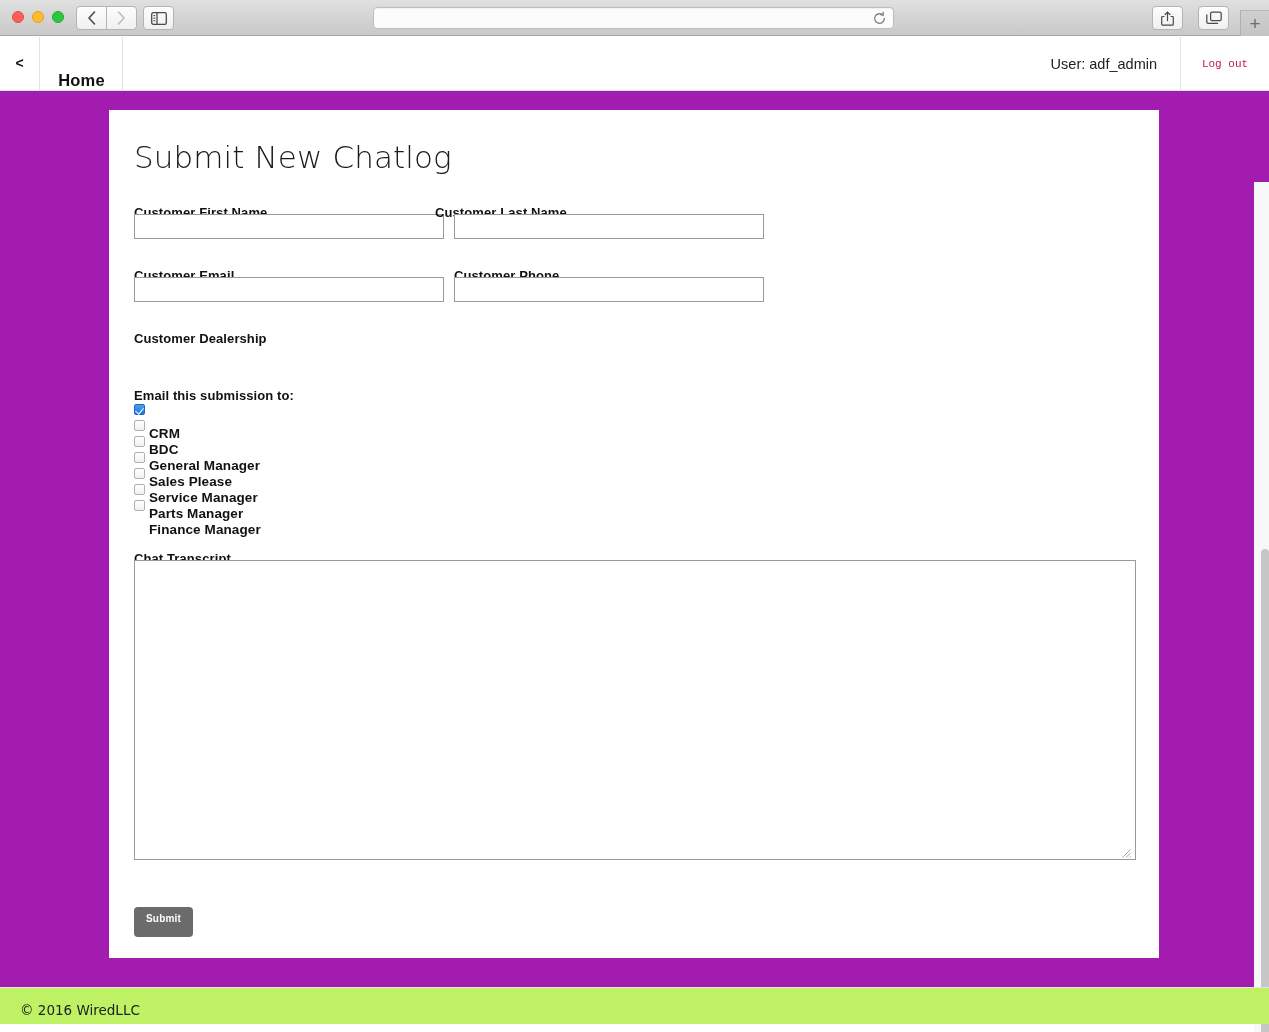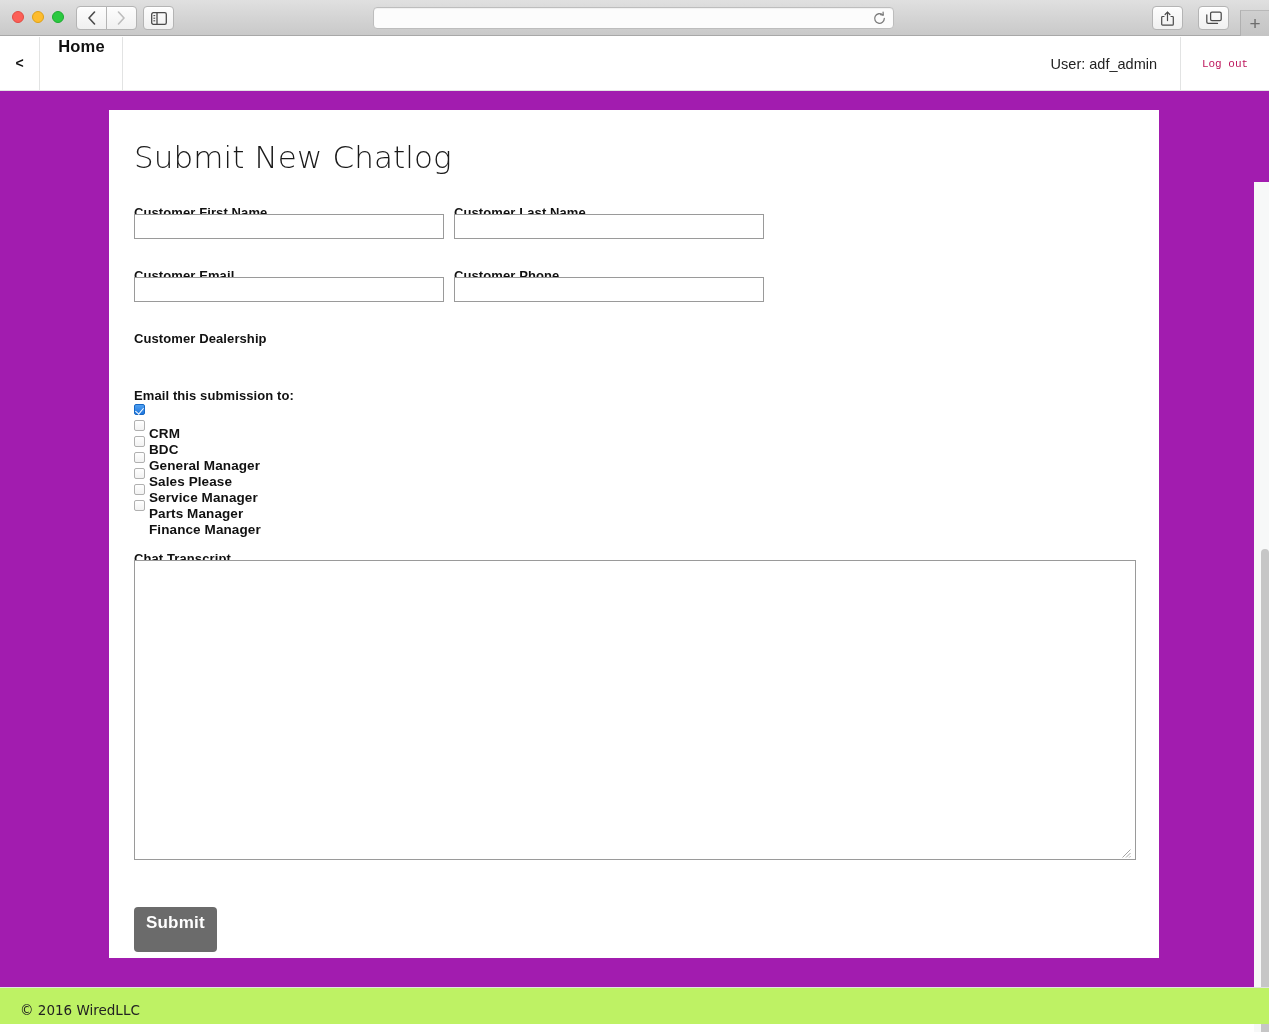--- a/index.html
+++ b/index.html
@@ -77,21 +77,21 @@
     width: 40px; height: 53px;
     border-right: 1px solid #e2e3e3;
     display: flex; align-items: center; justify-content: center;
     font-size: 14px; font-weight: bold; color: #111;
     padding-bottom: 2px;
   }
   #nav-home {
     position: absolute; left: 41px; top: 0;
     width: 82px; height: 53px;
     border-right: 1px solid #e2e3e3;
-    display: flex; align-items: flex-start; justify-content: center;
+    display: flex; align-items: flex-end; justify-content: center;
     font-size: 16.5px; font-weight: bold; color: #111;
     letter-spacing: .2px;
   }
   #nav-user {
     position: absolute; right: 90px; top: 0;
     height: 53px;
     display: flex; align-items: center;
     padding: 12px 22px;
     font-size: 14.5px; color: #222;
   }
@@ -142,21 +142,21 @@
     border: 1px solid #9a9a9a;
     font-family: "Liberation Sans", sans-serif;
     font-size: 13px;
     padding: 0 4px;
     color: #111;
     border-radius: 0;
   }
 
   #label-first-name { left: 25px; top: 95px; }
   #input-first-name { left: 25px; top: 104px; width: 310px; }
-  #label-last-name  { left: 345px; top: 95px; }
+  #label-last-name  { left: 326px; top: 95px; }
   #input-last-name  { left: 345px; top: 104px; width: 310px; }
   #label-email      { left: 25px; top: 158px; }
   #input-email      { left: 25px; top: 167px; width: 310px; }
   #label-phone      { left: 345px; top: 158px; }
   #input-phone      { left: 345px; top: 167px; width: 310px; }
 
   #label-dealership { left: 25px; top: 221px; }
 
   #select-dealership-wrap {
     position: absolute; left: 25px; top: 229px;
@@ -240,26 +240,26 @@
     border-radius: 0;
   }
   #textarea-grip {
     position: absolute; left: 1012px; top: 738px;
     width: 11px; height: 11px;
     pointer-events: none;
   }
 
   #submit-button {
     position: absolute; left: 25px; top: 797px;
-    padding: 6px 12px 19px;
+    padding: 6px 12px 13px;
     background: #6b6b6b;
     border: none; border-radius: 4px;
     color: #ffffff;
     font-family: "Liberation Sans", sans-serif;
-    font-size: 17px; font-weight: bold;
+    font-size: 10px; font-weight: bold;
     letter-spacing: .2px;
     cursor: pointer;
   }
 
   
   #footer {
     position: absolute; left: 0; top: 987px;
     width: 1269px; height: 37px;
     background: #bef264;
     border-top: 1px solid #e2e3e3;

